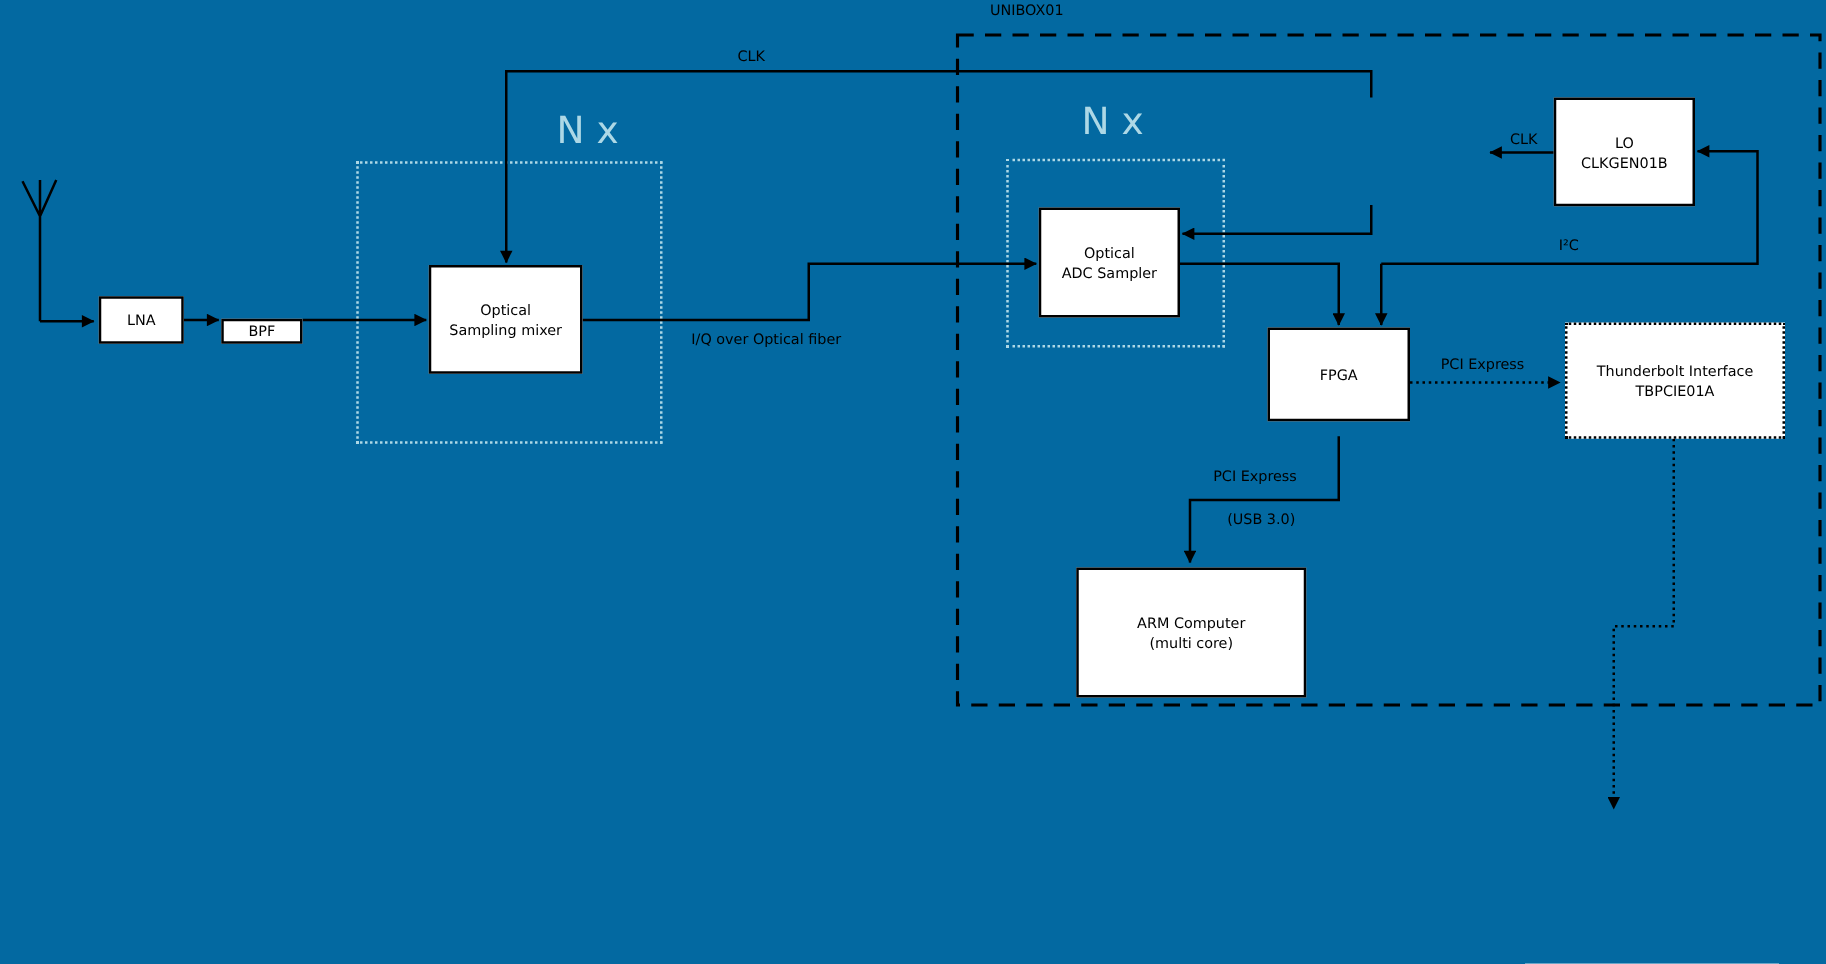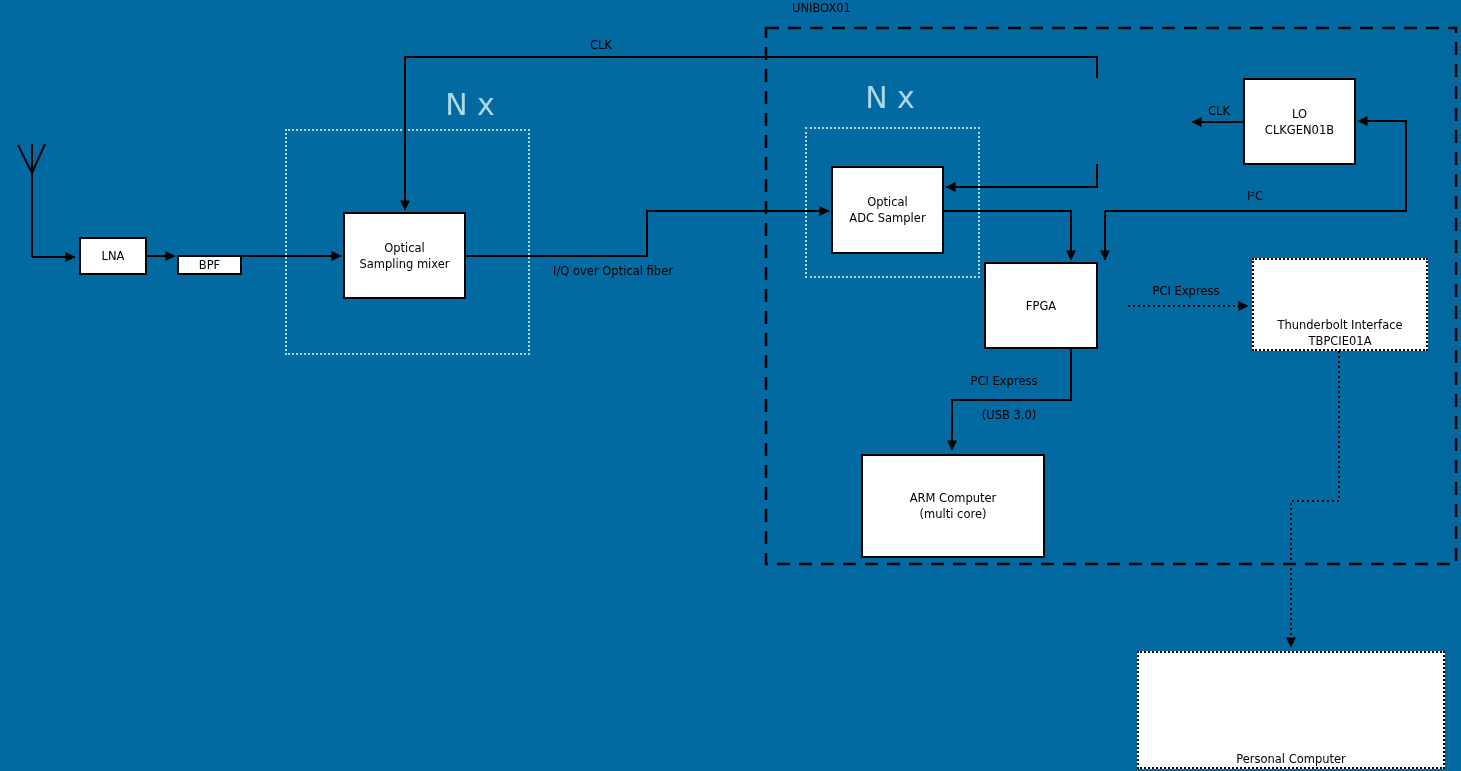--- a/index.html
+++ b/index.html
@@ -8,21 +8,21 @@
     font-family:"DejaVu Sans","Liberation Sans",sans-serif; color:#000;
     overflow:hidden;
   }
   #wire-layer { position:absolute; left:0; top:0; z-index:1; }
   .box {
     position:absolute; box-sizing:border-box; background:#ffffff;
     border:2px solid #000; z-index:2;
     display:flex; flex-direction:column; align-items:center; justify-content:center;
     text-align:center; font-size:11.5px; line-height:16px; white-space:nowrap;
   }
-  .box.dotted { border:2px dotted #000;justify-content:flex-end; }
+  .box.dotted { border:2px dotted #000; }
   .nxbox {
     position:absolute; box-sizing:border-box; z-index:0;
     border:2px dotted #add8e6; background:transparent;
   }
   .wlabel {
     position:absolute; z-index:3; font-size:11.5px; line-height:14px;
     white-space:nowrap; transform:translateX(-50%);
   }
   .encl-label { position:absolute; z-index:3; font-size:11.5px; white-space:nowrap; }
   .nx-label {
@@ -91,34 +91,31 @@
     <span>Sampling mixer</span>
   </div>
   <div class="box" style="left:831px;top:166px;width:113px;height:88px">
     <span>Optical</span>
     <span>ADC Sampler</span>
   </div>
   <div class="box" style="left:1243px;top:78px;width:113px;height:87px">
     <span>LO</span>
     <span>CLKGEN01B</span>
   </div>
-  <div class="box" style="left:984px;top:262px;width:114px;height:87px">
+  <div class="box" style="left:1014px;top:262px;width:114px;height:75px">
     <span>FPGA</span>
   </div>
   <div class="box" style="left:861px;top:454px;width:184px;height:104px">
     <span>ARM Computer</span>
     <span>(multi core)</span>
   </div>
 
   <div class="box dotted" style="left:1252px;top:258px;width:176px;height:93px">
     <span>Thunderbolt Interface</span>
     <span>TBPCIE01A</span>
-  </div>
-  <div class="box dotted" style="left:1137px;top:651px;width:308px;height:118px">
-    <span>Personal Computer</span>
   </div>
 
   <div class="wlabel" style="left:601px;top:38px">CLK</div>
   <div class="wlabel" style="left:613px;top:264px">I/Q over Optical fiber</div>
   <div class="wlabel" style="left:1219px;top:104px">CLK</div>
   <div class="wlabel" style="left:1255px;top:189px">I²C</div>
   <div class="wlabel" style="left:1186px;top:284px">PCI Express</div>
   <div class="wlabel" style="left:1004px;top:374px">PCI Express</div>
   <div class="wlabel" style="left:1009px;top:408px">(USB 3.0)</div>
 

